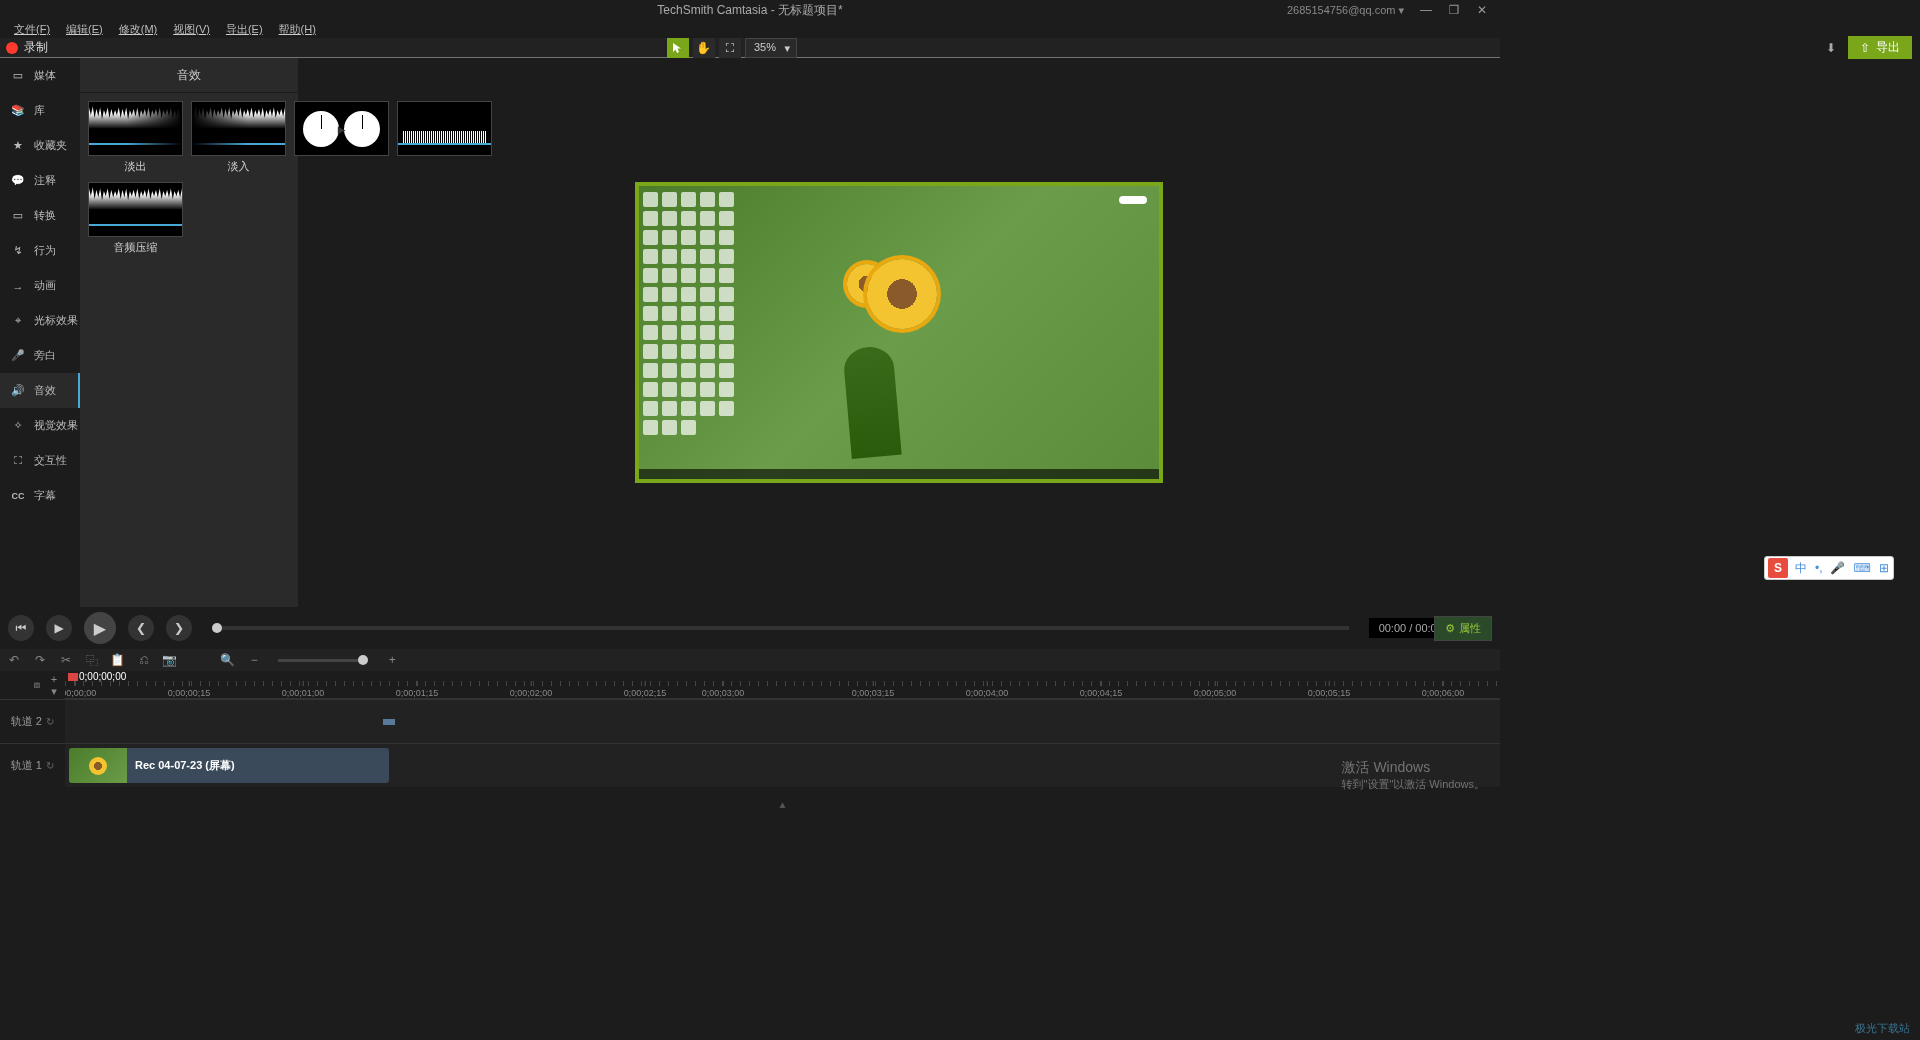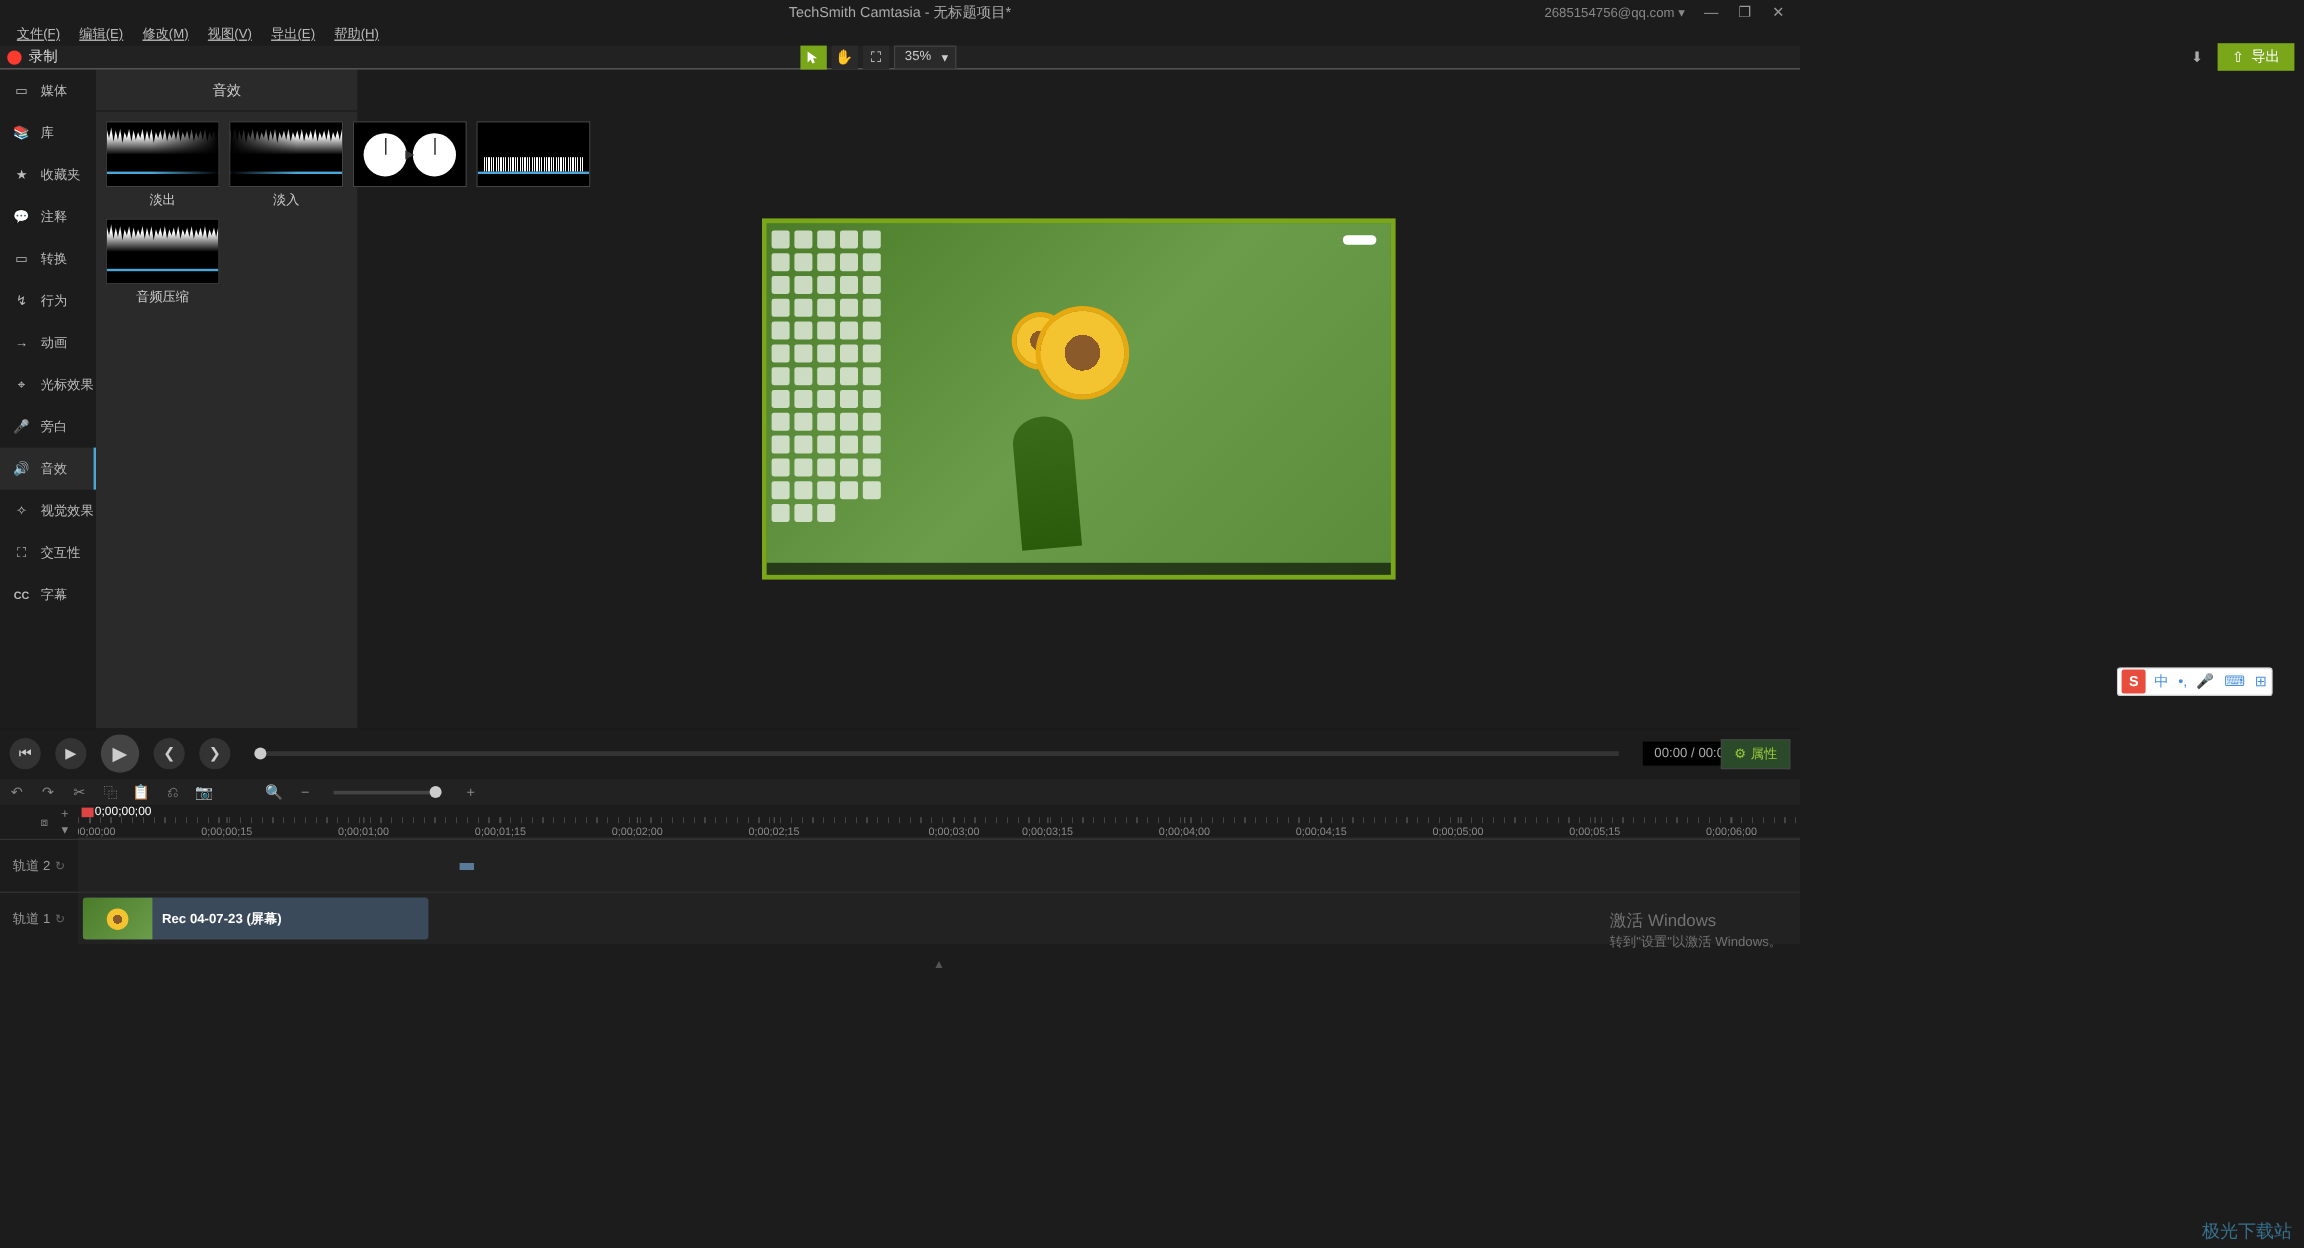--- a/index.html
+++ b/index.html
@@ -93,37 +93,37 @@
 .track-label { height: 44px; display: flex; align-items: center; justify-content: center; font-size: 11px; color: #999; border-top: 1px solid #333; }
 .track-label .undo-icon { margin-left: 4px; font-size: 10px; color: #666; }
 .timeline-area { flex: 1; position: relative; overflow: hidden; }
 .ruler { height: 28px; background: #1c1c1c; border-bottom: 1px solid #333; position: relative; }
 .playhead-indicator { position: absolute; top: 0; left: 6px; color: #fff; font-size: 10px; }
 .playhead-marker { position: absolute; left: 3px; top: 2px; width: 10px; height: 8px; background: #d44; }
 .tick { position: absolute; bottom: 0; color: #888; font-size: 9px; transform: translateX(-50%); }
 .tick::before { content: ''; position: absolute; bottom: 12px; left: 50%; width: 1px; height: 5px; background: #555; }
 .minor-ticks { position: absolute; bottom: 12px; left: 0; right: 0; height: 5px; background: repeating-linear-gradient(90deg, #444 0 1px, transparent 1px 9px); }
 .track-row { height: 44px; background: #222; border-top: 1px solid #333; position: relative; }
-.clip { position: absolute; top: 4px; bottom: 4px; left: 4px; width: 288px; background: #3a4a5a; border-radius: 3px; display: flex; align-items: center; overflow: hidden; }
+.clip { position: absolute; top: 4px; bottom: 4px; left: 4px; width: 320px; background: #3a4a5a; border-radius: 3px; display: flex; align-items: center; overflow: hidden; }
 .clip-thumb { width: 58px; height: 100%; background: linear-gradient(135deg, #4a7c2a, #6a9c4a); display: flex; align-items: center; justify-content: center; }
 .clip-thumb .mini-flower { width: 18px; height: 18px; border-radius: 50%; background: radial-gradient(circle, #8b5a2b 0% 30%, #f4c430 30%); }
 .clip-name { padding-left: 8px; color: #fff; font-size: 11px; font-weight: bold; }
 .audio-wave-mark { position: absolute; left: 318px; top: 8px; width: 12px; height: 28px; background: linear-gradient(180deg, transparent 40%, #5a7a9a 40% 60%, transparent 60%); }
 
 
 .watermark { position: absolute; bottom: 20px; right: 15px; color: #737373; font-size: 14px; text-align: left; pointer-events: none; }
 .watermark .w2 { font-size: 11px; }
 
 
 .ime { position: fixed; right: 26px; top: 556px; display: flex; align-items: center; background: #fff; border: 1px solid #ccc; border-radius: 3px; height: 24px; font-size: 12px; }
 .ime .s { width: 20px; height: 20px; background: #e74c3c; color: #fff; display: flex; align-items: center; justify-content: center; font-weight: bold; border-radius: 2px; margin: 0 3px; }
 .ime span { padding: 0 4px; color: #4a90d9; }
 
 
-.bottom-logo { position: fixed; bottom: 4px; right: 10px; color: #4aa8d8; font-size: 15px; opacity: 0.6; }
+.bottom-logo { position: fixed; bottom: 4px; right: 10px; color: #4aa8d8; font-size: 11px; opacity: 0.6; }
 </style>
 </head>
 <body>
 
 <div class="titlebar">
   <div class="title">TechSmith Camtasia - 无标题项目*</div>
   <div class="controls">
     <span class="email">2685154756@qq.com ▾</span>
     <span class="win-btn">—</span>
     <span class="win-btn">❐</span>
@@ -397,21 +397,21 @@
     <div class="ruler">
       <div class="playhead-marker"></div>
       <div class="playhead-indicator" style="left:14px">0;00;00;00</div>
       <div class="minor-ticks"></div>
       <div class="tick" style="left:10px">0;00;00;00</div>
       <div class="tick" style="left:124px">0;00;00;15</div>
       <div class="tick" style="left:238px">0;00;01;00</div>
       <div class="tick" style="left:352px">0;00;01;15</div>
       <div class="tick" style="left:466px">0;00;02;00</div>
       <div class="tick" style="left:580px">0;00;02;15</div>
-      <div class="tick" style="left:730px">0;00;03;00</div>
+      <div class="tick" style="left:658px">0;00;03;00</div>
       <div class="tick" style="left:808px">0;00;03;15</div>
       <div class="tick" style="left:922px">0;00;04;00</div>
       <div class="tick" style="left:1036px">0;00;04;15</div>
       <div class="tick" style="left:1150px">0;00;05;00</div>
       <div class="tick" style="left:1264px">0;00;05;15</div>
       <div class="tick" style="left:1378px">0;00;06;00</div>
     </div>
     <div class="track-row">
       <div class="audio-wave-mark"></div>
     </div>

